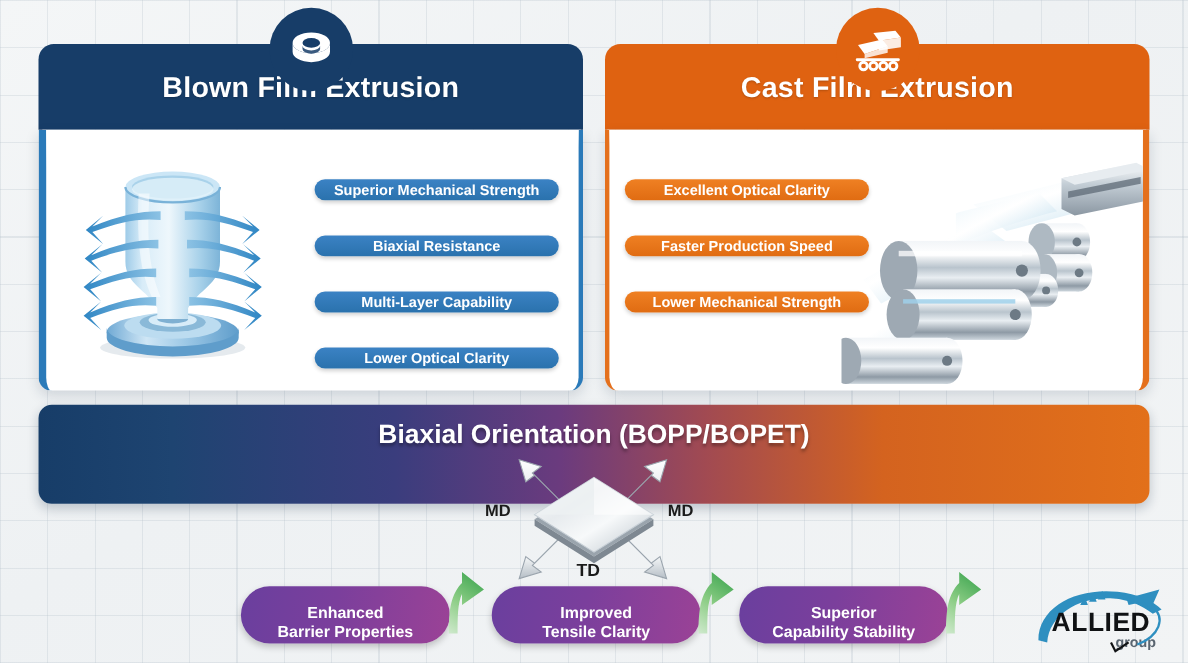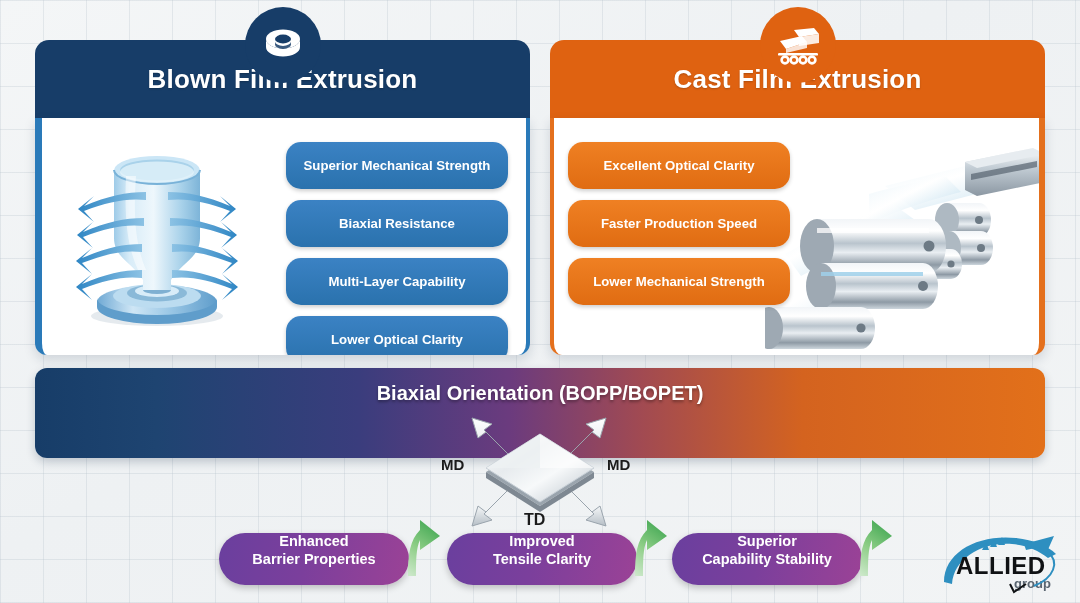--- a/index.html
+++ b/index.html
@@ -50,55 +50,56 @@
   .right .head-bubble { background:#df6211; }
 
   
   .pill-list {
     position: absolute; top: 24px; width: 222px;
     display: flex; flex-direction: column; gap: 11px;
   }
   .left  .pill-list { right: 18px; }
   .right .pill-list { left: 14px; }
   .pill {
-    height: 47px; border-radius: 15px;
+    height: 19px; border-radius: 15px;
     display:flex; align-items:center; justify-content:center;
     color:#fff; font-size:13.2px; font-weight:700;
     box-shadow: 0 2px 4px rgba(0,0,0,.2);
     white-space: nowrap;
+    margin-top: 21px;
   }
   .pill.blue   { background: linear-gradient(180deg,#3b82c4,#2a72ad); }
   .pill.orange { background: linear-gradient(180deg,#ef8023,#e06c12); }
 
   
   .art-blown { position:absolute; left:8px; top:12px; width:215px; height:215px; }
   .art-cast  { position:absolute; right:-6px; top:6px; width:280px; height:228px; }
 
   
   .banner {
     position:absolute; left:35px; top:368px; width:1010px; height:90px;
     border-radius: 12px;
     background: linear-gradient(90deg,#173d68 0%, #1e4471 12%, #3a3d7d 32%, #6b3b7e 47%, #a14a52 60%, #d4631f 76%, #e2701a 100%);
     box-shadow: 0 4px 10px rgba(20,40,70,.22);
   }
   .banner-title {
     position:absolute; top:14px; left:0; right:0; text-align:center;
-    color:#fff; font-size:20px; font-weight:700;
+    color:#fff; font-size:24px; font-weight:700;
     text-shadow: 0 2px 3px rgba(0,0,0,.35);
   }
   
   .diamond-wrap { position:absolute; left:438px; top:408px; width:205px; height:125px; }
   .md-left  { position:absolute; left:441px; top:456px; font-size:15px; font-weight:700; color:#1b1b1b; }
   .md-right { position:absolute; left:607px; top:456px; font-size:15px; font-weight:700; color:#1b1b1b; }
   .td-label { position:absolute; left:524px; top:511px; font-size:16px; font-weight:700; color:#1b1b1b; }
 
   
   .benefit {
     position:absolute; top:533px; height:52px; border-radius:26px;
-    display:flex; align-items:flex-start; justify-content:center; text-align:center;
+    display:flex; align-items:flex-end; justify-content:center; text-align:center;
     color:#fff; font-size:14.5px; font-weight:700; line-height:1.22;
     background: linear-gradient(100deg,#6a3f9e 0%, #7b3f9c 45%, #9b4296 100%);
     box-shadow: 0 3px 7px rgba(0,0,0,.22);
   }
   .benefit.b0 { left:219px; width:190px; }
   .benefit.b1 { left:447px; width:190px; }
   .benefit.b2 { left:672px; width:190px; }
   .garrow { position:absolute; top:516px; width:44px; height:62px; }
   .garrow.g0 { left:400px; }
   .garrow.g1 { left:627px; }

